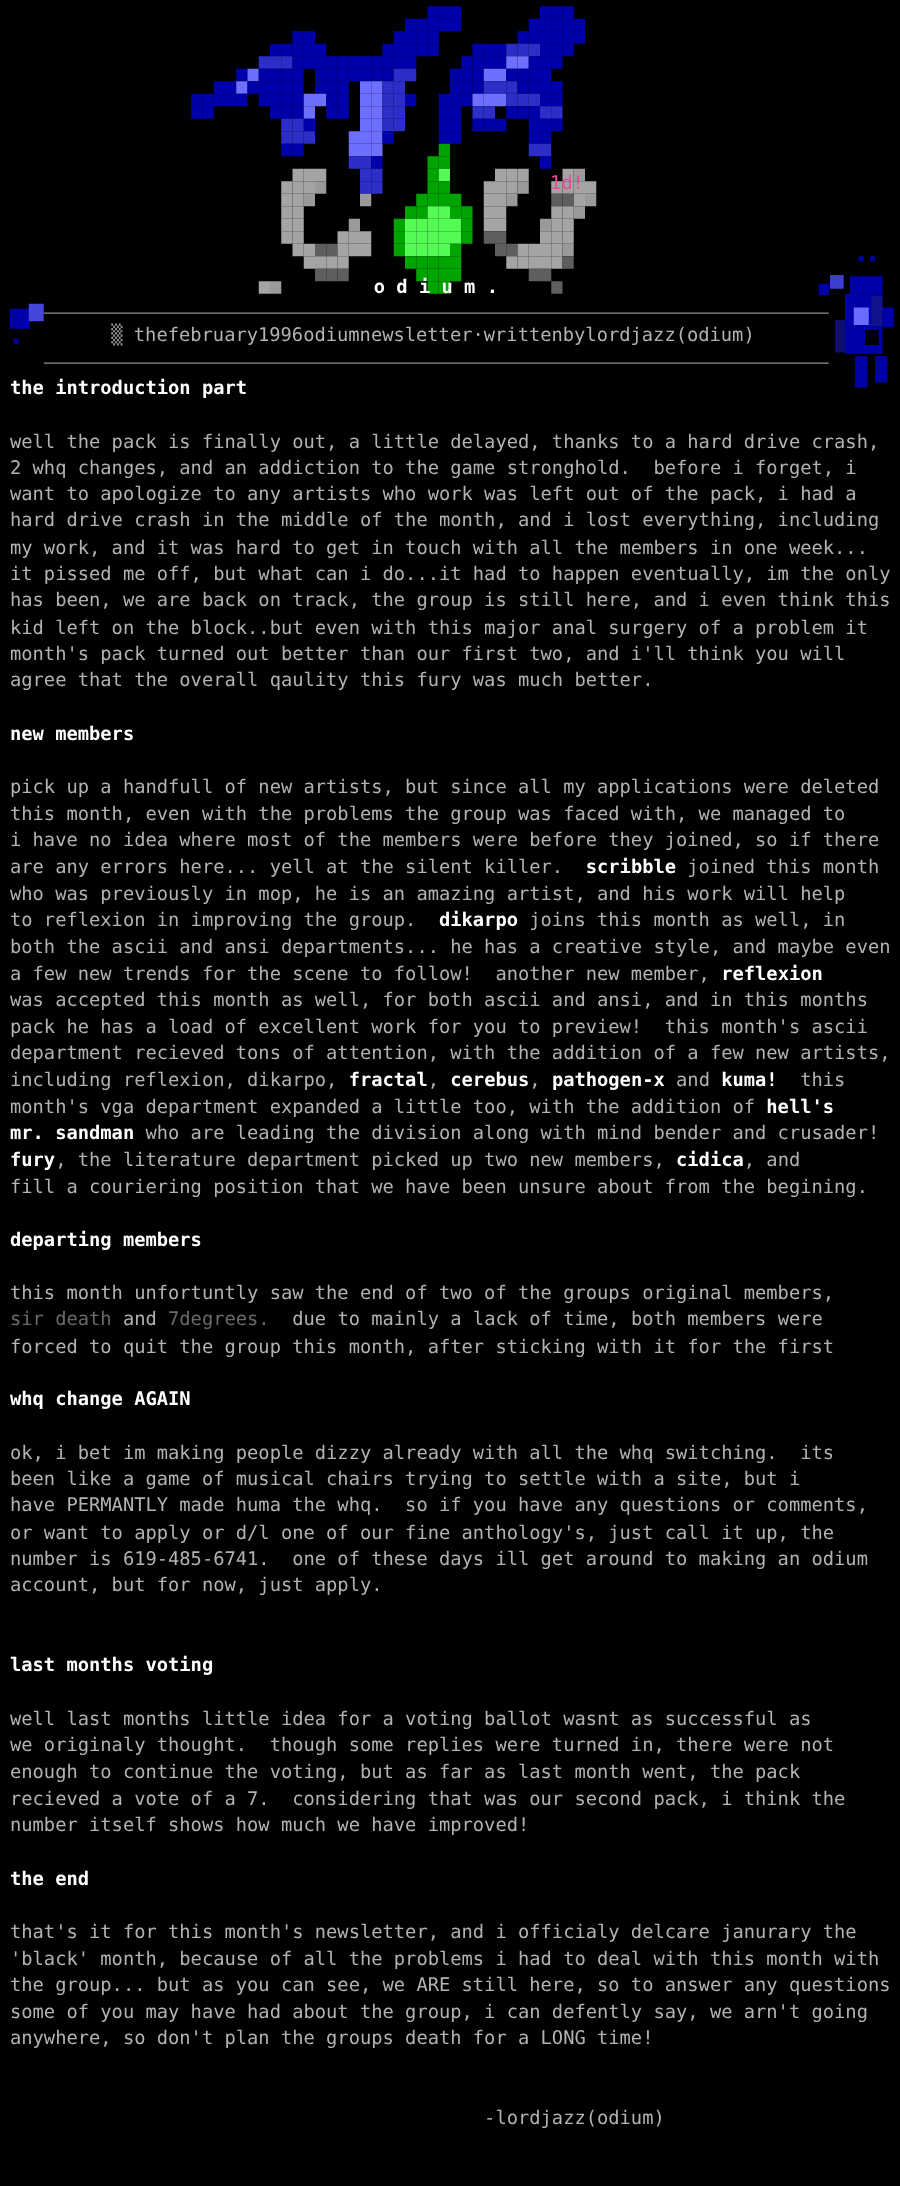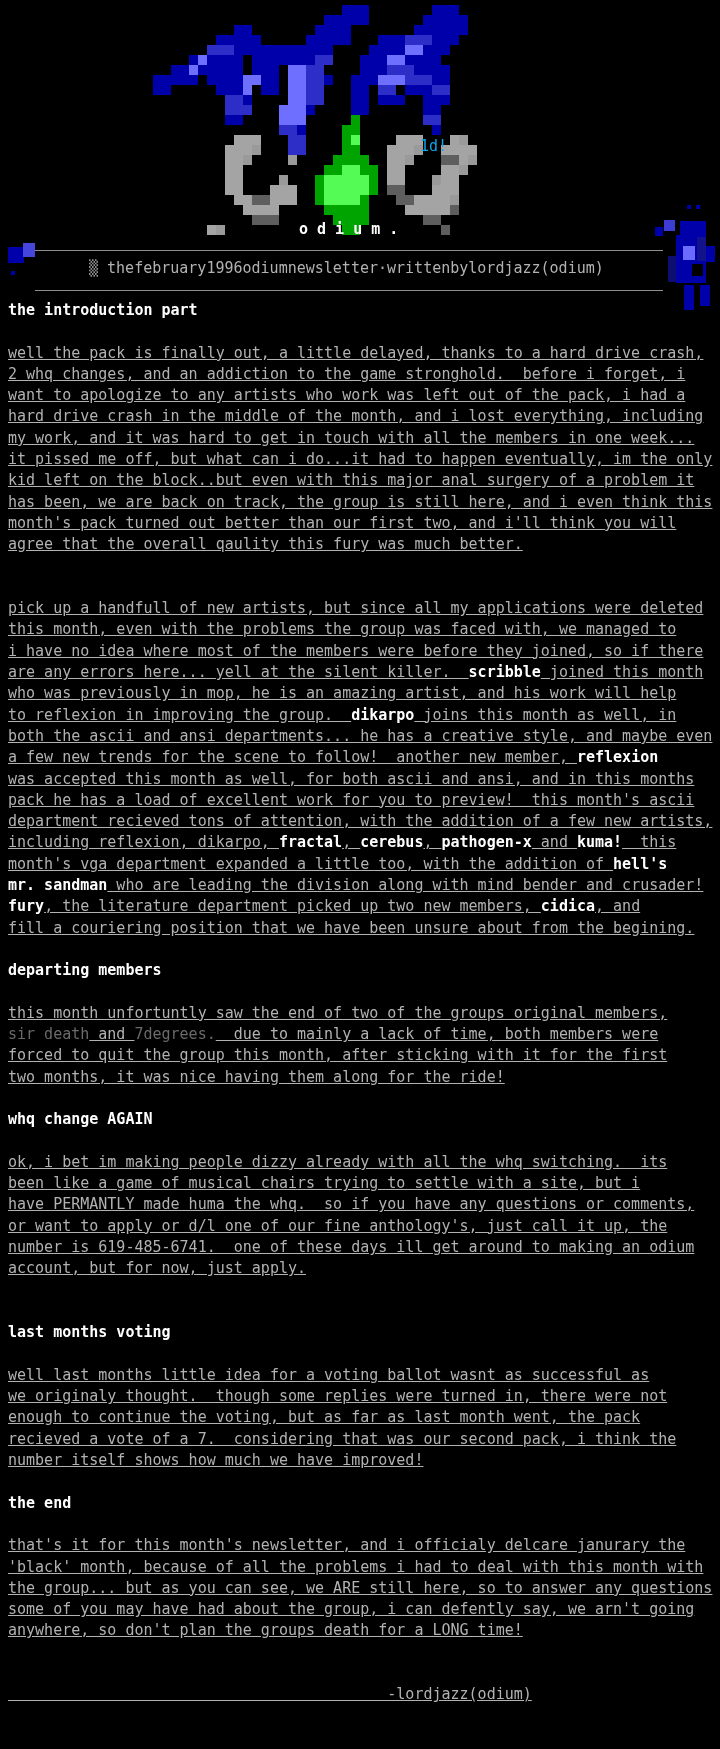--- a/index.html
+++ b/index.html
@@ -12,25 +12,25 @@
   .cell.dither{background-image:repeating-conic-gradient(rgba(0,0,0,.62) 0% 25%, rgba(0,0,0,0) 25% 50%);
                background-size:4px 4px;}
   
   .rule{position:absolute;left:35px;width:628px;height:1px;background:var(--rule);}
   #header-bar{position:absolute;left:89px;top:258px;white-space:pre;font-size:15px;line-height:21px;}
   #header-bar .shade{color:var(--rule);}
   #header-bar .title{color:var(--text);}
   
   #odium-wordmark{position:absolute;left:299px;top:220px;font-size:15px;font-weight:bold;
                   color:var(--bright);white-space:pre;}
-  #artist-tag{position:absolute;left:420px;top:137px;font-size:15px;color:#0ea5e9;white-space:pre;}
+  #artist-tag{position:absolute;left:440px;top:137px;font-size:15px;color:#ec4899;white-space:pre;}
   
   #body-text{position:absolute;left:8px;top:300px;width:712px;font-size:15px;}
   #body-text .row{height:21.3px;line-height:21.3px;white-space:pre;}
-  .sn{color:var(--text);text-decoration:underline;}
+  .sn{color:var(--text);}
   .sb{color:var(--bright);font-weight:bold;}
   .sd{color:var(--dim);}
 </style>
 </head>
 <body>
 
 <div id="page">
 
   <div id="logo-art">
       <div class="cell" style="left: 216px; top: 0px; background: rgb(0, 0, 170);"></div>
@@ -409,25 +409,26 @@
 
   <div id="body-text">
       <div class="row"><span class="sb">the introduction part</span></div>
       <div class="row"></div>
       <div class="row"><span class="sn">well the pack is finally out, a little delayed, thanks to a hard drive crash,</span></div>
       <div class="row"><span class="sn">2 whq changes, and an addiction to the game stronghold.  before i forget, i</span></div>
       <div class="row"><span class="sn">want to apologize to any artists who work was left out of the pack, i had a</span></div>
       <div class="row"><span class="sn">hard drive crash in the middle of the month, and i lost everything, including</span></div>
       <div class="row"><span class="sn">my work, and it was hard to get in touch with all the members in one week...</span></div>
       <div class="row"><span class="sn">it pissed me off, but what can i do...it had to happen eventually, im the only</span></div>
+      <div class="row"><span class="sn">has been, we are back on track, the group is still here, and i even think this</span></div>
       <div class="row"><span class="sn">kid left on the block..but even with this major anal surgery of a problem it</span></div>
-      <div class="row"><span class="sn">has been, we are back on track, the group is still here, and i even think this</span></div>
       <div class="row"><span class="sn">month's pack turned out better than our first two, and i'll think you will</span></div>
       <div class="row"><span class="sn">agree that the overall qaulity this fury was much better.</span></div>
       <div class="row"></div>
+      <div class="row"><span class="sb">new members</span></div>
       <div class="row"></div>
       <div class="row"><span class="sn">pick up a handfull of new artists, but since all my applications were deleted</span></div>
       <div class="row"><span class="sn">this month, even with the problems the group was faced with, we managed to</span></div>
       <div class="row"><span class="sn">i have no idea where most of the members were before they joined, so if there</span></div>
       <div class="row"><span class="sn">are any errors here... yell at the silent killer.  </span><span class="sb">scribble</span><span class="sn"> joined this month</span></div>
       <div class="row"><span class="sn">who was previously in mop, he is an amazing artist, and his work will help</span></div>
       <div class="row"><span class="sn">to reflexion in improving the group.  </span><span class="sb">dikarpo</span><span class="sn"> joins this month as well, in</span></div>
       <div class="row"><span class="sn">both the ascii and ansi departments... he has a creative style, and maybe even</span></div>
       <div class="row"><span class="sn">a few new trends for the scene to follow!  another new member, </span><span class="sb">reflexion</span></div>
       <div class="row"><span class="sn">was accepted this month as well, for both ascii and ansi, and in this months</span></div>
@@ -437,21 +438,20 @@
       <div class="row"><span class="sn">month's vga department expanded a little too, with the addition of </span><span class="sb">hell's</span></div>
       <div class="row"><span class="sb">mr. sandman</span><span class="sn"> who are leading the division along with mind bender and crusader!</span></div>
       <div class="row"><span class="sb">fury</span><span class="sn">, the literature department picked up two new members, </span><span class="sb">cidica</span><span class="sn">, and</span></div>
       <div class="row"><span class="sn">fill a couriering position that we have been unsure about from the begining.</span></div>
       <div class="row"></div>
       <div class="row"><span class="sb">departing members</span></div>
       <div class="row"></div>
       <div class="row"><span class="sn">this month unfortuntly saw the end of two of the groups original members,</span></div>
       <div class="row"><span class="sd">sir death</span><span class="sn"> and </span><span class="sd">7degrees.</span><span class="sn">  due to mainly a lack of time, both members were</span></div>
       <div class="row"><span class="sn">forced to quit the group this month, after sticking with it for the first</span></div>
-      <div class="row"><span class="sn">two months, it was nice having them along for the ride!</span></div>
       <div class="row"></div>
       <div class="row"><span class="sb">whq change AGAIN</span></div>
       <div class="row"></div>
       <div class="row"><span class="sn">ok, i bet im making people dizzy already with all the whq switching.  its</span></div>
       <div class="row"><span class="sn">been like a game of musical chairs trying to settle with a site, but i</span></div>
       <div class="row"><span class="sn">have PERMANTLY made huma the whq.  so if you have any questions or comments,</span></div>
       <div class="row"><span class="sn">or want to apply or d/l one of our fine anthology's, just call it up, the</span></div>
       <div class="row"><span class="sn">number is 619-485-6741.  one of these days ill get around to making an odium</span></div>
       <div class="row"><span class="sn">account, but for now, just apply.</span></div>
       <div class="row"></div>

